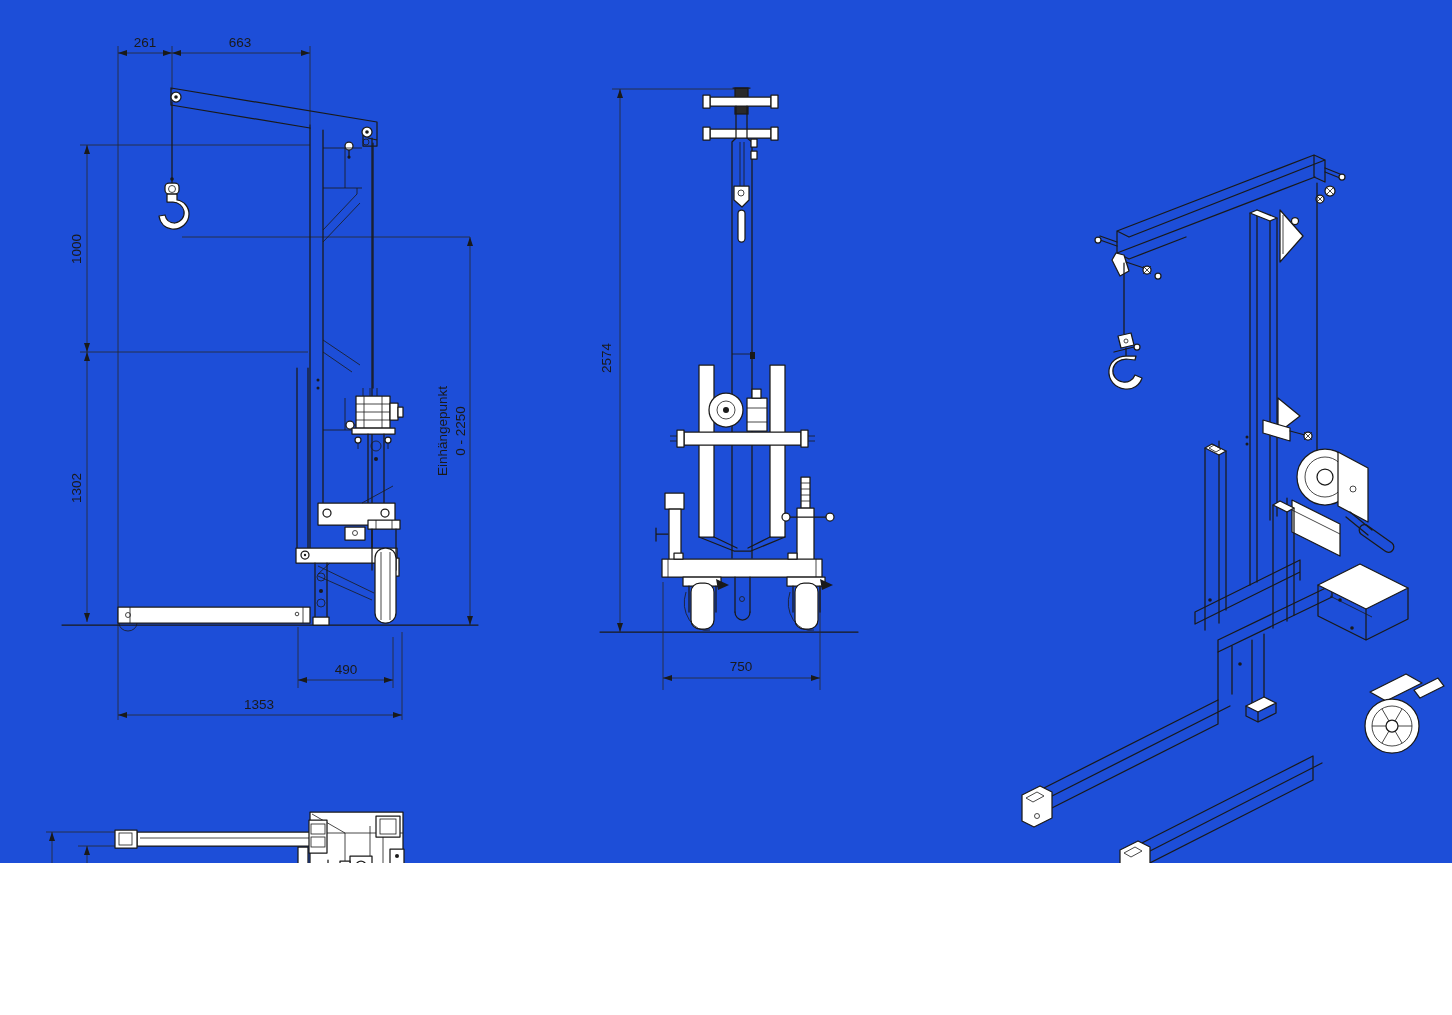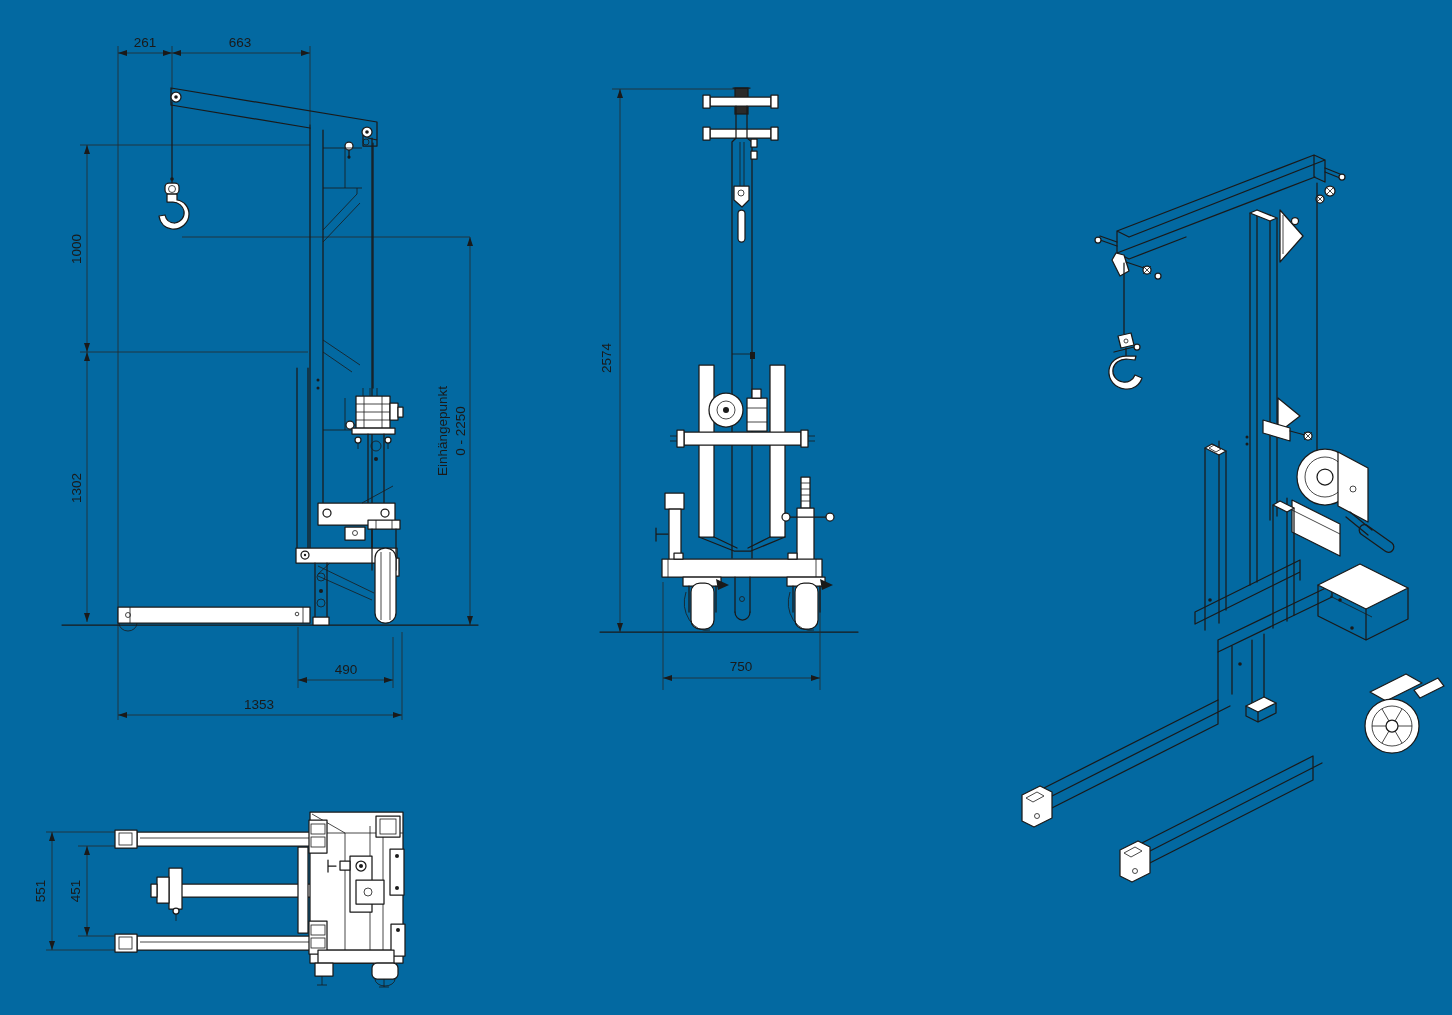--- a/index.html
+++ b/index.html
@@ -1,16 +1,16 @@
 <!DOCTYPE html>
 <html><head>
 <meta charset="utf-8">
 <style>
   html,body{margin:0;padding:0;background:#ffffff;}
-  .sheet{width:1452px;height:1015px;background:#0369a1;position:relative;overflow:hidden;}
+  .sheet{width:1452px;height:863px;background:#1d4ed8;position:relative;overflow:hidden;}
   svg{display:block;}
   .ln{stroke:#1a1a1a;stroke-width:1.25;fill:none;stroke-linecap:round;stroke-linejoin:round;}
   .lnf{stroke:#1a1a1a;stroke-width:1.25;fill:#ffffff;stroke-linejoin:round;}
   .thin{stroke:#1a1a1a;stroke-width:0.8;fill:none;}
   .dim{stroke:#2a2a2a;stroke-width:0.8;fill:none;}
   .arr{fill:#1a1a1a;stroke:none;}
   .dot{fill:#1a1a1a;stroke:none;}
   .dk{stroke:#1a1a1a;stroke-width:1.25;fill:#2a2a2a;}
   text{font-family:"Liberation Sans","DejaVu Sans",sans-serif;font-size:13.5px;fill:#1a1a1a;}
   .dimtxt{text-anchor:middle;}

